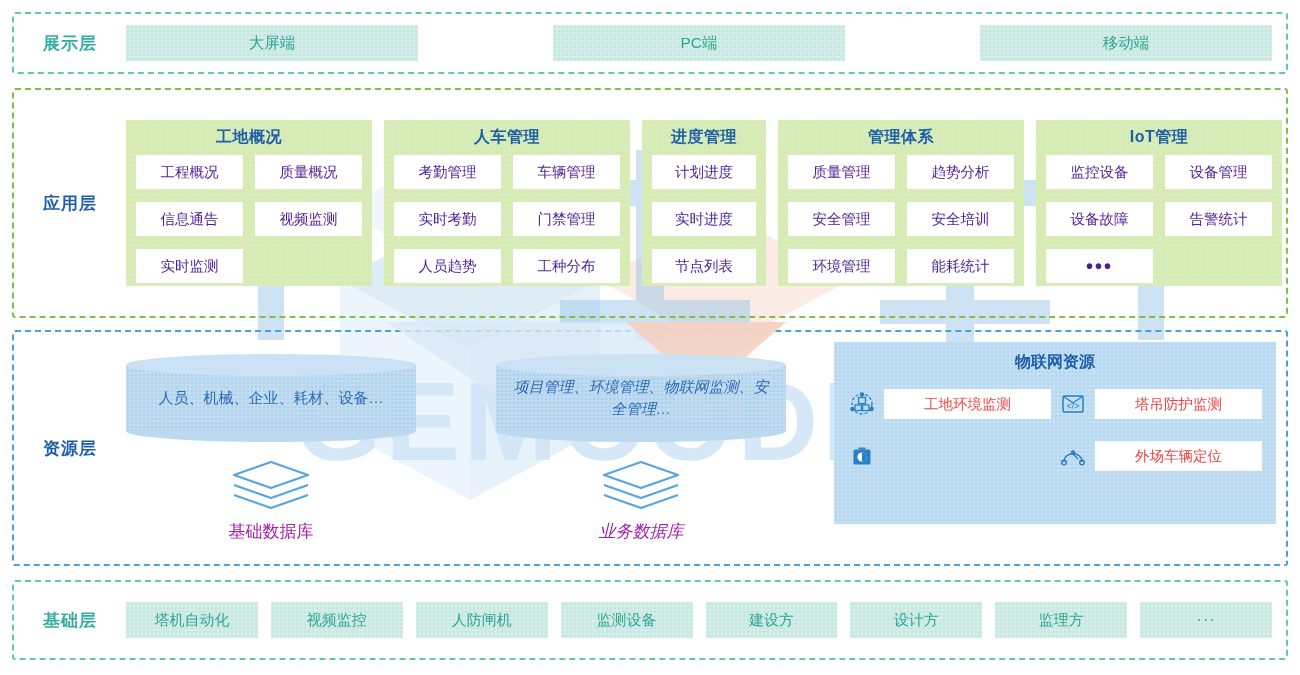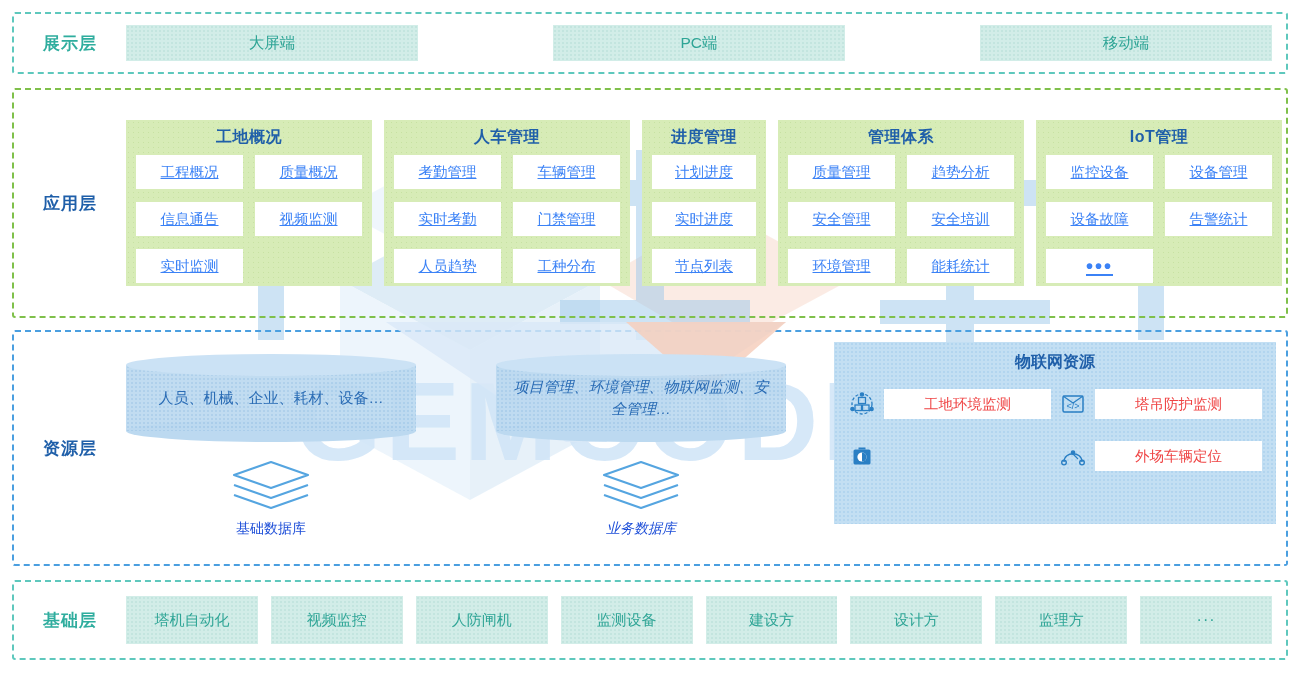--- a/index.html
+++ b/index.html
@@ -106,27 +106,26 @@
     display: grid;
     grid-auto-rows: 34px;
     row-gap: 13px;
     column-gap: 12px;
     width: 100%;
   }
   .app-items.cols2 { grid-template-columns: 1fr 1fr; }
   .app-items.cols1 { grid-template-columns: 1fr; }
   .app-item {
     background: #ffffff;
-    color: #3b82f6;
+    color: #4c1d95;
     font-size: 14.5px;
     display: flex;
     align-items: center;
     justify-content: center;
     white-space: nowrap;
-    text-decoration: underline;
   }
   .app-item.dots { letter-spacing: 2px; font-size: 20px; font-weight: bold; }
 
   
   #res-layer {
     left: 12px; top: 330px;
     width: 1276px; height: 236px;
     border: 2px dashed #4a9fe0;
     border-radius: 3px;
   }
@@ -179,22 +178,22 @@
     text-align: center;
     padding: 0 14px;
     box-sizing: border-box;
     z-index: 3;
   }
   .db-stack {
     margin: 16px auto 4px auto;
     width: 82px; height: 54px;
   }
   .db-caption {
-    color: #1d4ed8;
-    font-size: 14px;
+    color: #a21caf;
+    font-size: 17px;
   }
 
   
   #iot-panel {
     position: absolute;
     left: 708px; top: 10px;
     width: 442px; height: 182px;
     background: #c3dff3;
     background-image: radial-gradient(#b2d5ef 0.85px, transparent 0.95px);
     background-size: 4px 4px;
@@ -254,21 +253,21 @@
   }
   #base-layer .layer-label { color: #2fad9e; }
   .base-boxes {
     display: flex;
     flex: 1;
     gap: 13px;
     padding-right: 14px;
   }
   .base-box {
     flex: 1;
-    height: 48px;
+    height: 36px;
     background: #d2ede8;
     background-image: radial-gradient(#c3e5df 0.8px, transparent 0.9px);
     background-size: 4px 4px;
     color: #2fa596;
     font-size: 15px;
     display: flex;
     align-items: center;
     justify-content: center;
   }
   .base-box.dots { font-size: 16px; letter-spacing: 1px; }

